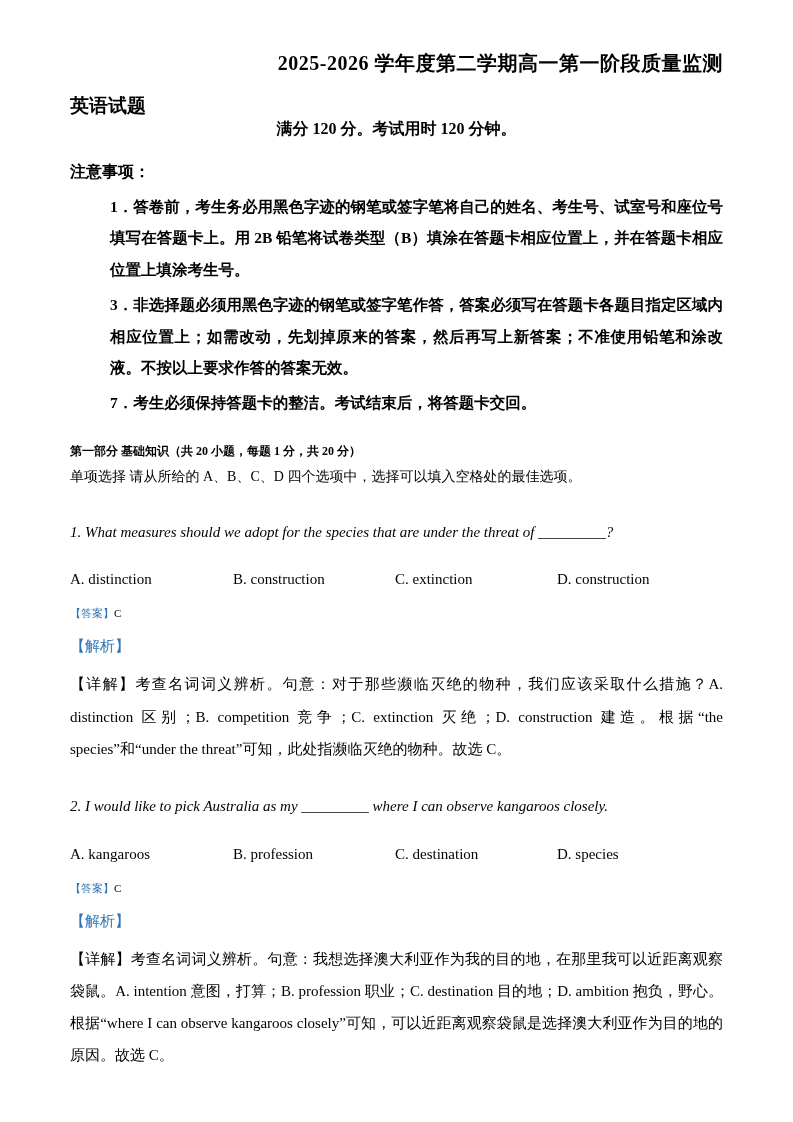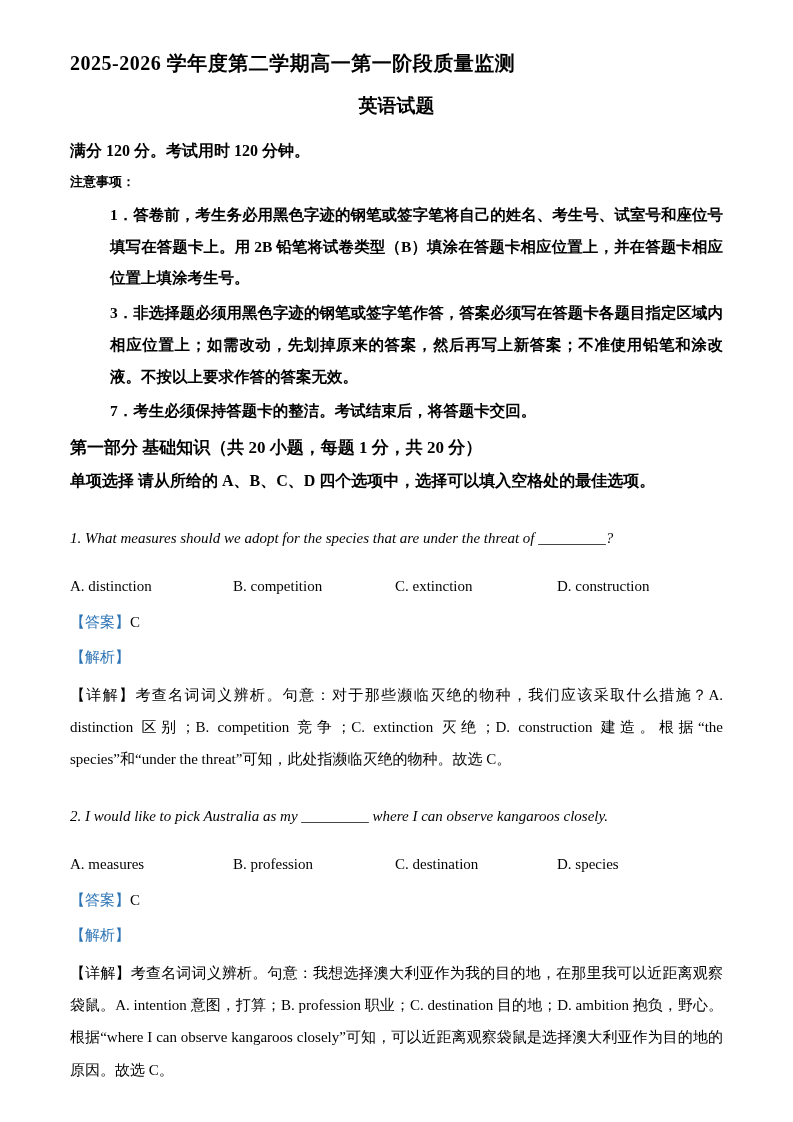--- a/index.html
+++ b/index.html
@@ -11,79 +11,78 @@
     font-family: "Liberation Serif", "DejaVu Serif", serif;
     color: #000000;
   }
   .page {
     width: 793px;
     min-height: 1122px;
     padding: 50px 70px 60px 70px;
     background: #ffffff;
   }
   .title1 {
-    text-align: left;
+    text-align: right;
     font-size: 20px;
     font-weight: bold;
     letter-spacing: 0.5px;
     margin-bottom: 16px;
   }
   .title2 {
-    text-align: center;
     font-size: 19px;
     font-weight: bold;
-    margin-bottom: 22px;
   }
   .score {
+    text-align: center;
     font-size: 16px;
     font-weight: bold;
-    margin-bottom: 10px;
+    margin-bottom: 19px;
   }
   .notice-title {
-    font-size: 13px;
+    font-size: 16px;
     font-weight: bold;
     margin-bottom: 6px;
     line-height: 1.6;
   }
   .notice {
     font-size: 15.5px;
     font-weight: bold;
     line-height: 2.05;
     text-align: justify;
     margin-bottom: 3px;
     margin-left: 40px;
   }
   .section-title {
-    font-size: 17px;
+    font-size: 12px;
     font-weight: bold;
     line-height: 2.0;
-    margin-top: 4px;
+    margin-top: 20px;
   }
   .section-instr {
-    font-size: 16px;
-    font-weight: bold;
+    font-size: 14px;
+    font-weight: normal;
     line-height: 2.0;
     margin-bottom: 10px;
   }
   .question { margin-top: 30px; }
   .stem {
     font-size: 15px;
     line-height: 1.5;
     margin-bottom: 20px;
     font-style: italic;
   }
   .options {
     display: grid;
     grid-template-columns: 163px 162px 162px 1fr;
     font-size: 15px;
     margin-bottom: 18px;
     margin-top: 28px;
   }
   .answer-line {
-    font-size: 15px;
+    font-size: 11px;
     margin-bottom: 16px;
   }
   .analysis-line {
     font-size: 15px;
     margin-bottom: 12px;
   }
   .blue { color: #2E74B5; }
   .detail {
     font-size: 15px;
     line-height: 2.15;
@@ -105,33 +104,33 @@
   <p class="notice">3．非选择题必须用黑色字迹的钢笔或签字笔作答，答案必须写在答题卡各题目指定区域内相应位置上；如需改动，先划掉原来的答案，然后再写上新答案；不准使用铅笔和涂改液。不按以上要求作答的答案无效。</p>
   <p class="notice">7．考生必须保持答题卡的整洁。考试结束后，将答题卡交回。</p>
 
   <p class="section-title">第一部分  基础知识（共 20 小题，每题 1 分，共 20 分）</p>
   <p class="section-instr">单项选择  请从所给的  A、B、C、D  四个选项中，选择可以填入空格处的最佳选项。</p>
 
   <div class="question">
     <p class="stem">1. What measures should we adopt for the species that are under the threat of _________?</p>
     <div class="options">
       <span>A. distinction</span>
-      <span>B. competition</span>
+      <span>B. construction</span>
       <span>C. extinction</span>
       <span>D. construction</span>
     </div>
     <p class="answer-line"><span class="blue">【答案】</span><span>C</span></p>
     <p class="analysis-line"><span class="blue">【解析】</span></p>
     <p class="detail"><span class="label">【详解】</span><span>考查名词词义辨析。句意：对于那些濒临灭绝的物种，我们应该采取什么措施？A. distinction 区别；B. competition 竞争；C. extinction 灭绝；D. construction 建造。根据“the species”和“under the threat”可知，此处指濒临灭绝的物种。故选 C。</span></p>
   </div>
 
   <div class="question">
     <p class="stem">2. I would like to pick Australia as my _________ where I can observe kangaroos closely.</p>
     <div class="options">
-      <span>A. measures</span>
+      <span>A. kangaroos</span>
       <span>B. profession</span>
       <span>C. destination</span>
       <span>D. species</span>
     </div>
     <p class="answer-line"><span class="blue">【答案】</span><span>C</span></p>
     <p class="analysis-line"><span class="blue">【解析】</span></p>
     <p class="detail"><span class="label">【详解】</span><span>考查名词词义辨析。句意：我想选择澳大利亚作为我的目的地，在那里我可以近距离观察袋鼠。A. intention 意图，打算；B. profession 职业；C. destination 目的地；D. ambition 抱负，野心。根据“where I can observe kangaroos closely”可知，可以近距离观察袋鼠是选择澳大利亚作为目的地的原因。故选 C。</span></p>
   </div>
 
 </div>

